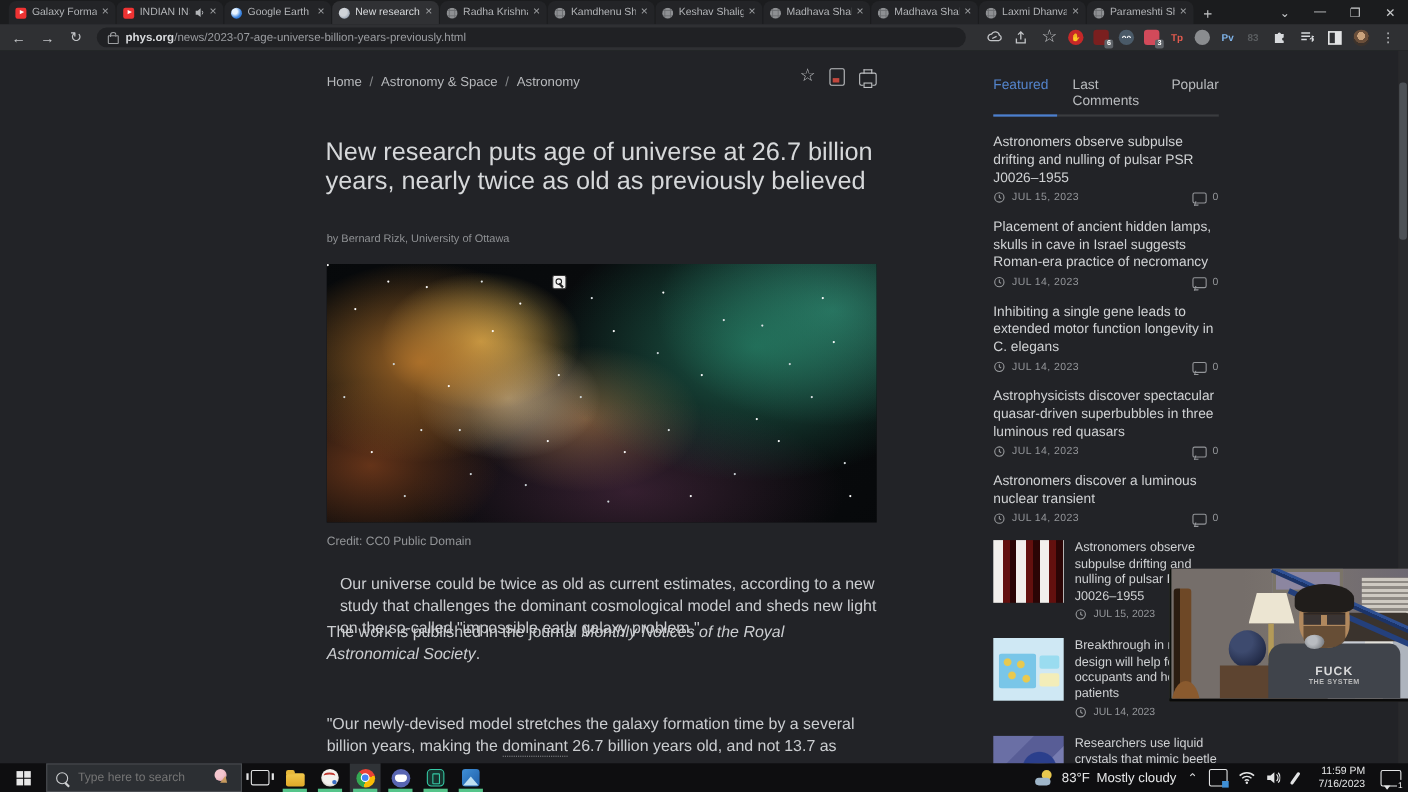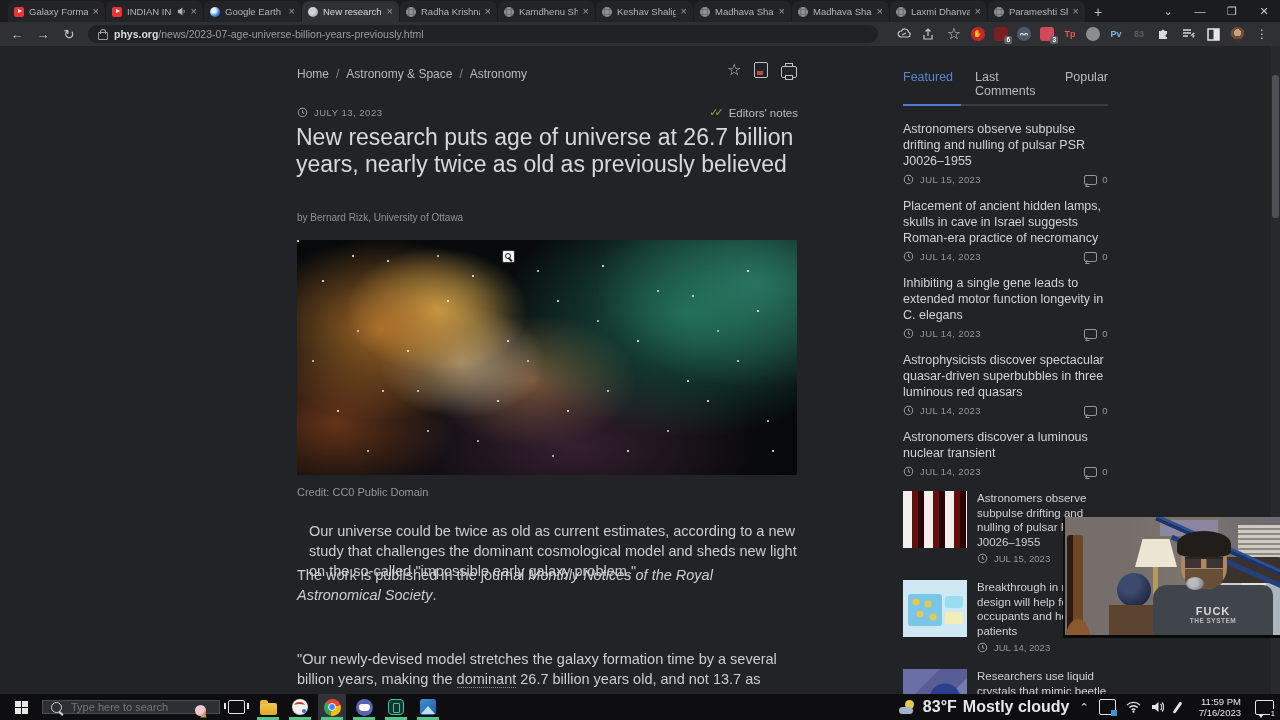--- a/index.html
+++ b/index.html
@@ -148,21 +148,21 @@
   .wc-mic{position:absolute;left:121px;top:60px;width:18px;height:13px;border-radius:50%;background:radial-gradient(circle at 40% 40%,#b9bcc1 0 30%,#6f7378 90%);}
   .wc-shirt-text{position:absolute;left:98px;top:88px;width:100px;text-align:center;color:#d8d9da;font-weight:bold;}
   .wc-shirt-text .l1{font-size:11px;letter-spacing:1px;text-align:center;}
   .wc-shirt-text .l2{font-size:6.5px;letter-spacing:.5px;color:#b9babb;}
 
   
   .taskbar{position:absolute;left:0;top:694px;width:1280px;height:26px;background:#0e0e10;display:flex;align-items:center;}
   .tb-start{width:42px;height:26px;display:flex;align-items:center;justify-content:center;}
   .win-logo{width:13px;height:13px;display:grid;grid-template-columns:6px 6px;grid-template-rows:6px 6px;gap:1px;}
   .win-logo div{background:#e8e8e8;}
-  .tb-search{width:178px;height:14px;background:#2c2f33;border:1px solid #4a4d51;box-sizing:border-box;display:flex;align-items:center;gap:7px;padding:0 8px;position:relative;}
+  .tb-search{width:178px;height:26px;background:#2c2f33;border:1px solid #4a4d51;box-sizing:border-box;display:flex;align-items:center;gap:7px;padding:0 8px;position:relative;}
   .tb-search input{background:transparent;border:none;outline:none;color:#c9cbcd;font-size:11px;width:110px;font-family:inherit;}
   .mag{width:9px;height:9px;border:1.5px solid #cfd1d3;border-radius:50%;position:relative;flex:0 0 auto;}
   .mag::after{content:"";position:absolute;left:8px;top:8px;width:5px;height:1.5px;background:#cfd1d3;transform:rotate(45deg);transform-origin:0 0;}
   .icecream{position:absolute;right:6px;top:4px;width:18px;height:18px;}
   .icecream .scoop{position:absolute;left:0;top:0;width:11px;height:11px;border-radius:50%;background:radial-gradient(circle at 35% 35%,#f4c6ce 0 40%,#dd9aaa 100%);}
   .icecream .cone{position:absolute;left:7px;top:7px;width:0;height:0;border-left:5px solid #c79a5e;border-top:4px solid transparent;border-bottom:4px solid transparent;transform:rotate(38deg);}
   .tb-app{width:28px;height:26px;display:flex;align-items:center;justify-content:center;position:relative;margin:0 2px;}
   .tb-app.running::after{content:"";position:absolute;left:3px;right:3px;bottom:0;height:3px;background:#55c48a;}
   .tb-app.focused{background:#303337;}
   .tv-icon{width:15px;height:12px;border:1.5px solid #e4e5e6;border-radius:2px;position:relative;}
@@ -175,21 +175,21 @@
   .app-rw::after{content:"";position:absolute;right:2px;bottom:2px;width:4px;height:4px;border-radius:50%;background:#3a6fc4;}
   .chrome{width:17px;height:17px;border-radius:50%;background:conic-gradient(from -45deg,#ea4335 0 33%,#fbbc05 33% 66%,#34a853 66%);position:relative;}
   .chrome::after{content:"";position:absolute;left:4.5px;top:4.5px;width:8px;height:8px;border-radius:50%;background:#4285f4;border:1.5px solid #fff;box-sizing:border-box;}
   .discord{width:17px;height:17px;border-radius:50%;background:#5865b2;position:relative;}
   .discord::after{content:"";position:absolute;left:3px;top:5px;width:11px;height:7px;background:#fff;border-radius:4px 4px 5px 5px;}
   .tealapp{width:16px;height:16px;border-radius:4px;background:#17332e;border:1.5px solid #35c8a4;box-sizing:border-box;position:relative;}
   .tealapp::after{content:"";position:absolute;left:4px;top:2.5px;width:5px;height:8px;border:1.5px solid #35c8a4;border-radius:1px;}
   .photos{width:16px;height:16px;border-radius:3px;background:linear-gradient(135deg,#3f8fd6,#1f5ea8);position:relative;overflow:hidden;}
   .photos::after{content:"";position:absolute;left:1px;bottom:1px;border-left:7px solid transparent;border-right:7px solid transparent;border-bottom:8px solid #bfe0f2;}
   .tray{margin-left:auto;display:flex;align-items:center;gap:10px;padding-right:6px;color:#e6e7e8;}
-  .weather{display:flex;align-items:center;gap:6px;font-size:16px;font-weight:bold;}
+  .weather{display:flex;align-items:center;gap:6px;font-size:12px;}
   .wx-icon{width:18px;height:14px;position:relative;}
   .wx-icon .moon{position:absolute;left:6px;top:0;width:9px;height:9px;border-radius:50%;background:#e8c84f;}
   .wx-icon .cloud{position:absolute;left:0;bottom:0;width:14px;height:7px;border-radius:7px;background:#9fb6c9;}
   .tray .glyph{font-size:11px;color:#dfe0e2;}
   .tray-ic{width:15px;height:14px;position:relative;}
   .tablet-ic{border:1.5px solid #e2e3e4;border-radius:2px;}
   .tablet-ic::after{content:"";position:absolute;right:-2px;bottom:-2px;width:6px;height:6px;background:#3f8fd6;}
   .pen-ic::after{content:"";position:absolute;left:2px;top:1px;width:2.5px;height:13px;background:#e2e3e4;transform:rotate(35deg);border-radius:2px;}
   .clockbox{text-align:right;font-size:9.5px;line-height:11px;}
   .notif{width:17px;height:13px;border:1.5px solid #e4e5e6;border-radius:2px;position:relative;margin-left:4px;}
@@ -336,33 +336,20 @@
       <span>Astronomy &amp; Space</span>
       <span class="crumb-sep">/</span>
       <span>Astronomy</span>
     </div>
     <div class="crumb-icons">
       <span class="ic-star">☆</span>
       <span class="ic-pdf"></span>
       <span class="ic-print"></span>
     </div>
 
-    <div class="meta-row">
-      <span class="meta-date">
-        <svg class="clk" viewBox="0 0 12 12">
-            <circle cx="6" cy="6" r="4.6" fill="none" stroke-width="1.1"></circle>
-            <path d="M6 3.4V6l1.8 1.2" fill="none" stroke-width="1.1"></path>
-          </svg>
-        <span>JULY 13, 2023</span>
-      </span>
-      <span class="editors">
-        <span class="checks">✓✓</span>
-        <span>Editors' notes</span>
-      </span>
-    </div>
 
     <h1 class="a-title" style="margin:0;">New research puts age of universe at 26.7 billion years, nearly twice as old as previously believed</h1>
     <div class="byline">by Bernard Rizk, University of Ottawa</div>
 
     <div class="hero">
       <div class="neb"></div>
       <div class="stars"></div>
       <div class="zoom-cursor"></div>
     </div>
     <div class="credit">Credit: CC0 Public Domain</div>

